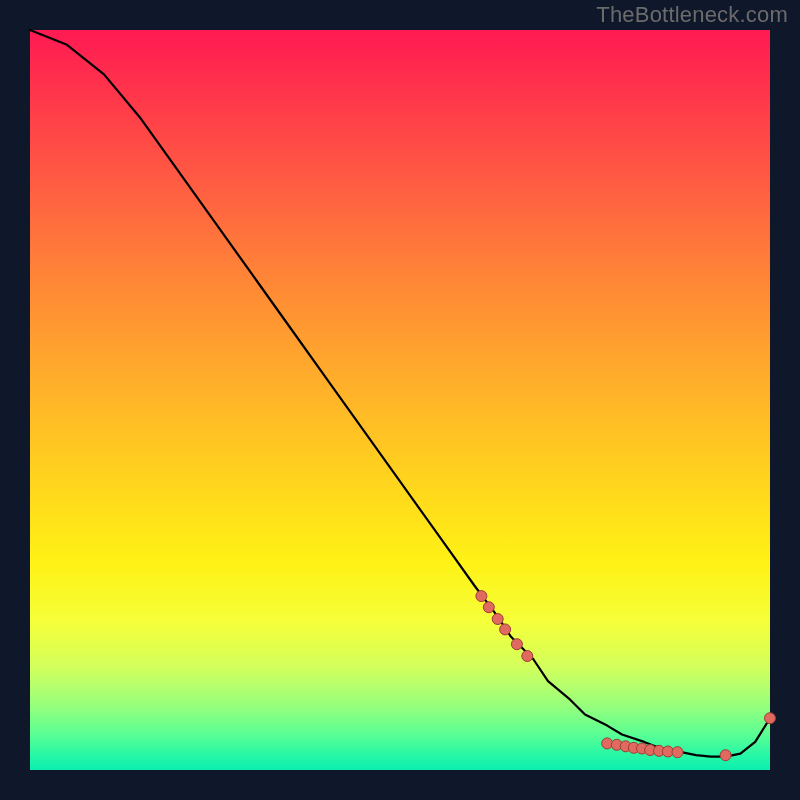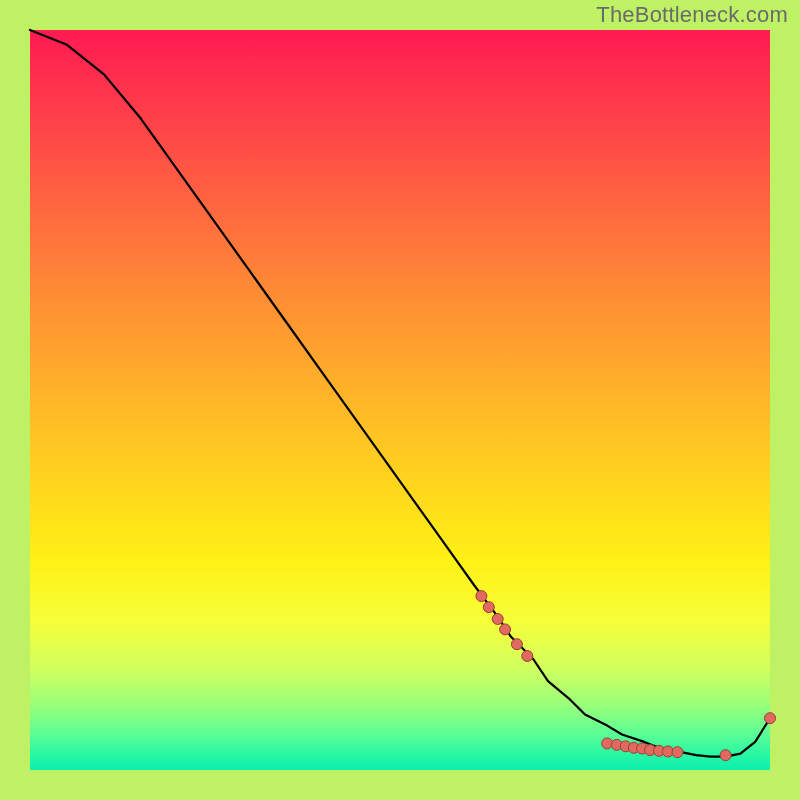--- a/index.html
+++ b/index.html
@@ -8,21 +8,21 @@
     width: 800px;
     height: 800px;
     background: #000;
     overflow: hidden;
     font-family: Arial, Helvetica, sans-serif;
   }
   .frame {
     position: relative;
     width: 800px;
     height: 800px;
-    background: #bef264;
+    background: #0f172a;
   }
   .watermark {
     position: absolute;
     top: 2px;
     right: 12px;
     color: #6b6b6b;
     font-size: 22px;
     letter-spacing: 0.2px;
     font-weight: 400;
     user-select: none;

